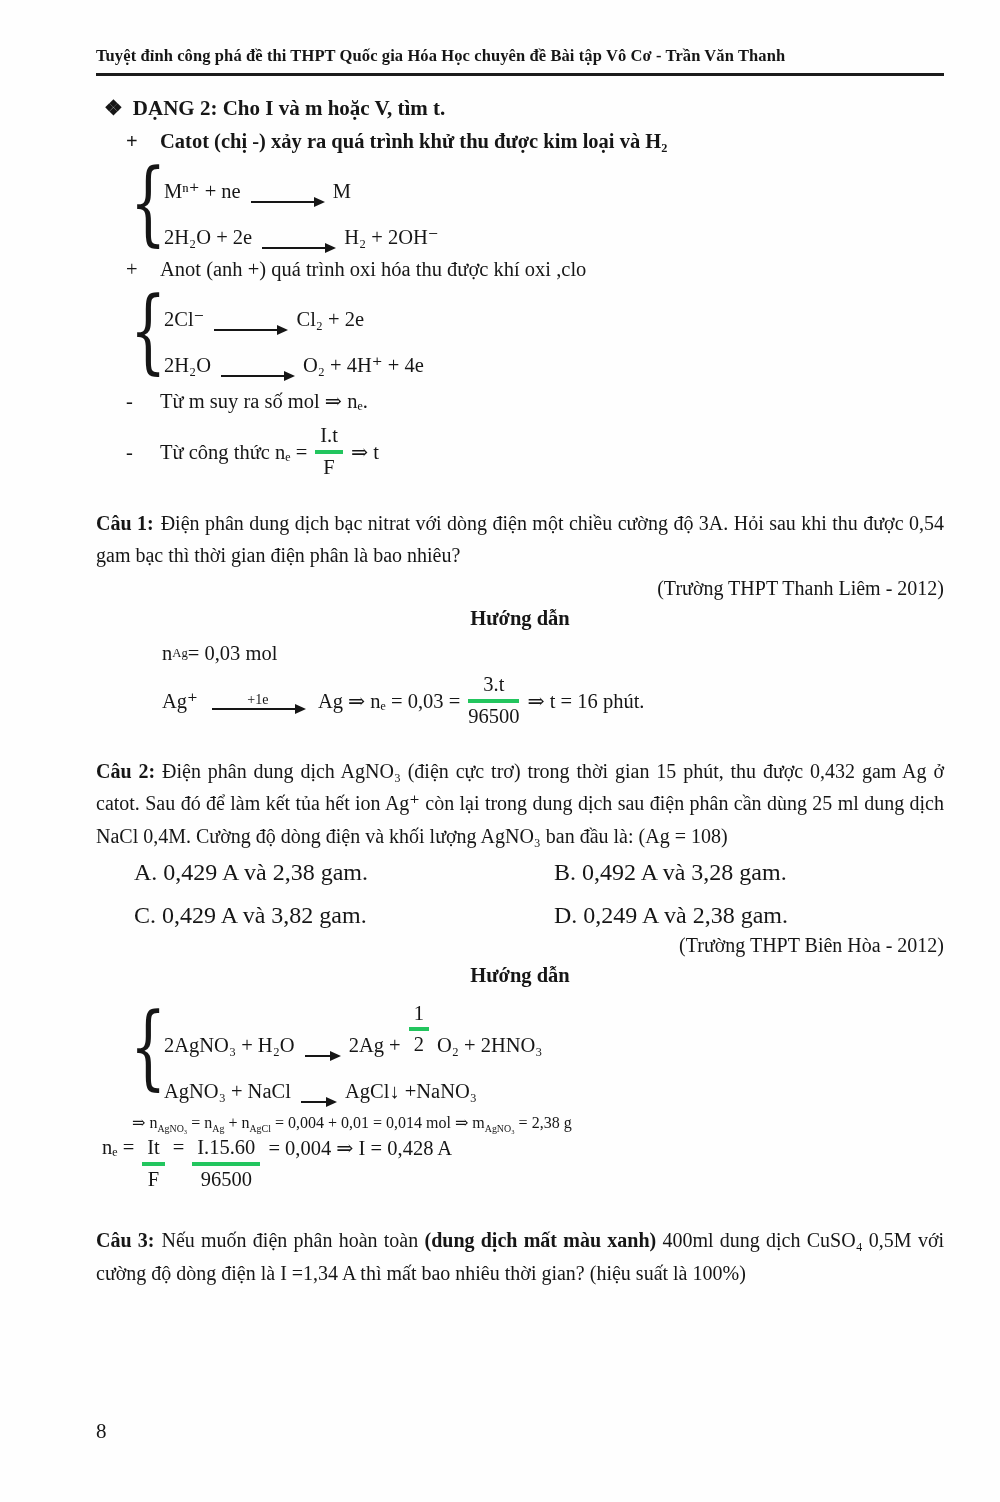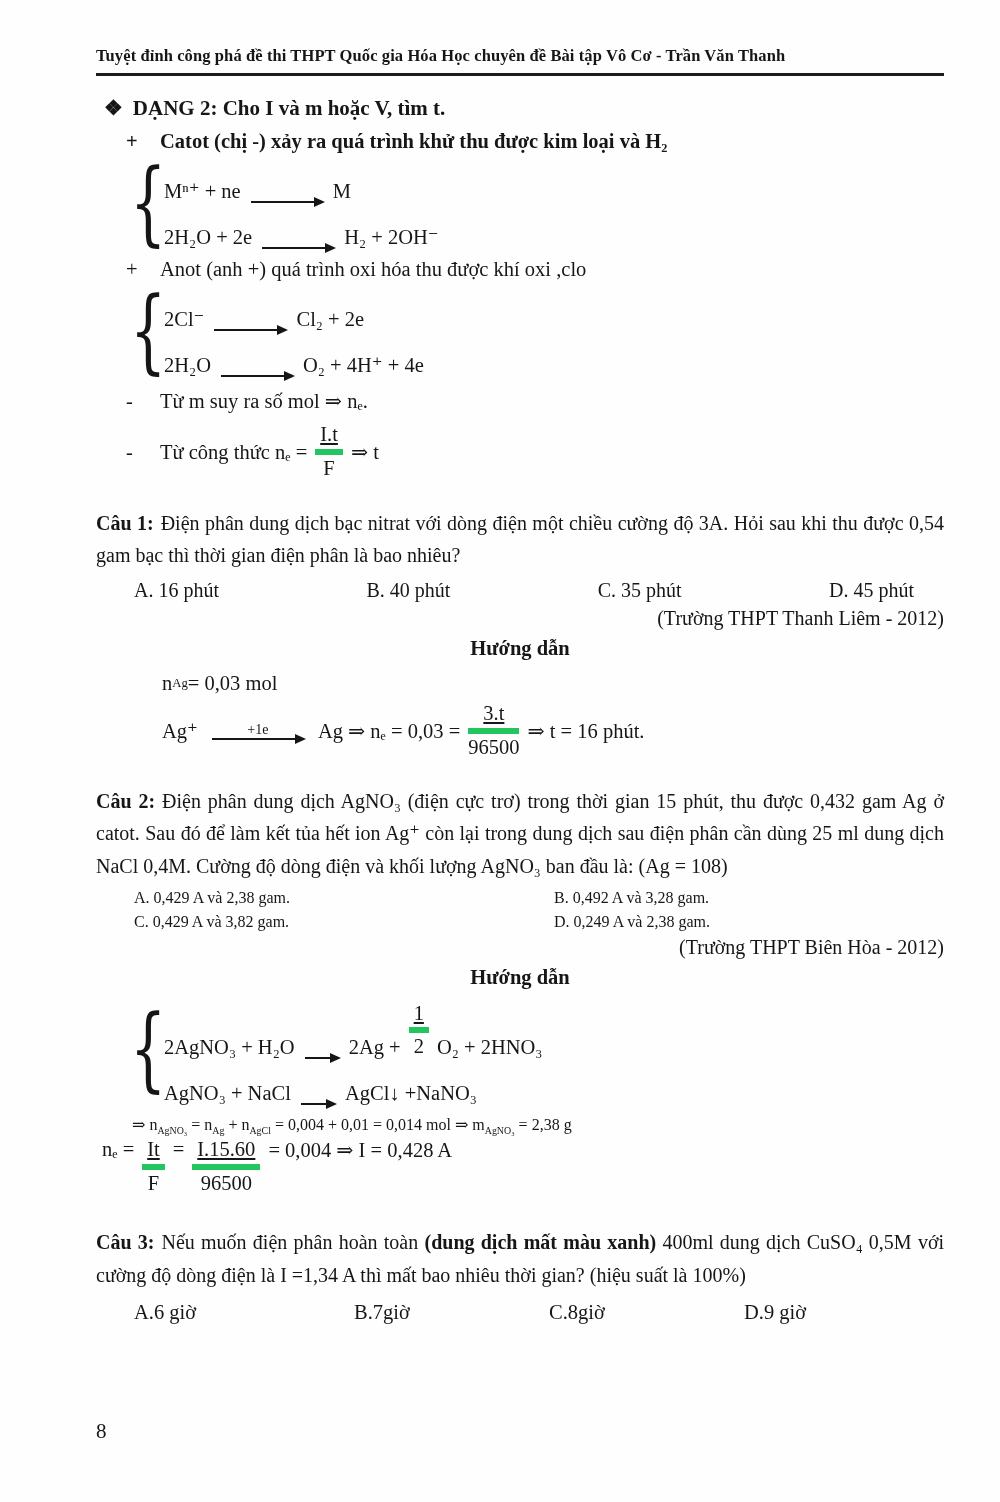--- a/index.html
+++ b/index.html
@@ -68,35 +68,35 @@
   .larrow .arrow { margin:0; width:92px; }
   .note-line {
     display:flex; align-items:center;
     margin-left:30px; margin-top:12px; font-size:20.5px;
   }
   .note-line.with-frac { min-height:66px; margin-top:6px; }
   .frac {
     display:inline-flex; flex-direction:column; align-items:stretch;
     text-align:center; margin:0 8px; flex-shrink:0;
   }
-  .frac .num { border-bottom:6px solid #22c55e; padding:0 5px 2px; line-height:1.15;text-decoration:underline; }
+  .frac .num { border-bottom:4px solid #22c55e; padding:0 5px 2px; line-height:1.15; }
   .frac .den { padding-top:2px; line-height:1.15; }
   .para {
     margin:22px 0 0 0; font-size:20px; line-height:1.62;
     text-align:justify;
   }
   .qlabel { font-weight:bold; margin-right:7px; }
   .bold-inline { font-weight:bold; }
   .options-flex {
     display:flex; justify-content:space-between;
     margin:7px 30px 0 38px; font-size:20px;
   }
   .options-grid2 {
     display:grid; grid-template-columns:420px 1fr;
-    row-gap:6px; margin:7px 0 0 38px; font-size:16px;
+    row-gap:16px; margin:7px 0 0 38px; font-size:24px;
   }
   .options-grid4 {
     display:grid; grid-template-columns:220px 195px 195px 1fr;
     margin:10px 0 0 38px; font-size:20.5px;
   }
   .source { text-align:right; font-size:20px; margin-top:5px; }
   .guide { text-align:center; font-weight:bold; font-size:20.5px; margin-top:7px; }
   .sol-line {
     display:flex; align-items:center;
     margin-left:66px; margin-top:12px; font-size:20.5px;
@@ -180,26 +180,20 @@
     <span>Từ công thức nₑ =</span>
     <span class="frac">
       <span class="num">I.t</span>
       <span class="den">F</span>
     </span>
     <span>⇒ t</span>
   </div>
 
   <p class="para"><span class="qlabel">Câu 1:</span><span>Điện phân dung dịch bạc nitrat với dòng điện một chiều cường độ 3A. Hỏi sau khi thu được 0,54 gam bạc thì thời gian điện phân là bao nhiêu?</span></p>
 
-  <div class="options-flex">
-    <span>A. 16 phút</span>
-    <span>B. 40 phút</span>
-    <span>C. 35 phút</span>
-    <span>D. 45 phút</span>
-  </div>
 
   <div class="source">(Trường THPT Thanh Liêm - 2012)</div>
 
   <div class="guide">Hướng dẫn</div>
 
   <div class="sol-line">
     <span>n</span>
       <sub>Ag</sub>
       <span> = 0,03 mol</span>
   </div>
@@ -265,22 +259,16 @@
     <span>=</span>
     <span class="frac">
       <span class="num">I.15.60</span>
       <span class="den">96500</span>
     </span>
     <span>= 0,004 ⇒ I = 0,428 A</span>
   </div>
 
   <p class="para"><span class="qlabel">Câu 3:</span><span>Nếu muốn điện phân hoàn toàn </span><span class="bold-inline">(dung dịch mất màu xanh)</span><span> 400ml dung dịch CuSO₄ 0,5M với cường độ dòng điện là I =1,34 A thì mất bao nhiêu thời gian? (hiệu suất là 100%)</span></p>
 
-  <div class="options-grid4">
-    <span>A.6 giờ</span>
-    <span>B.7giờ</span>
-    <span>C.8giờ</span>
-    <span>D.9 giờ</span>
-  </div>
 
   <div class="page-number">8</div>
 
 </div>
 
 </body></html>

